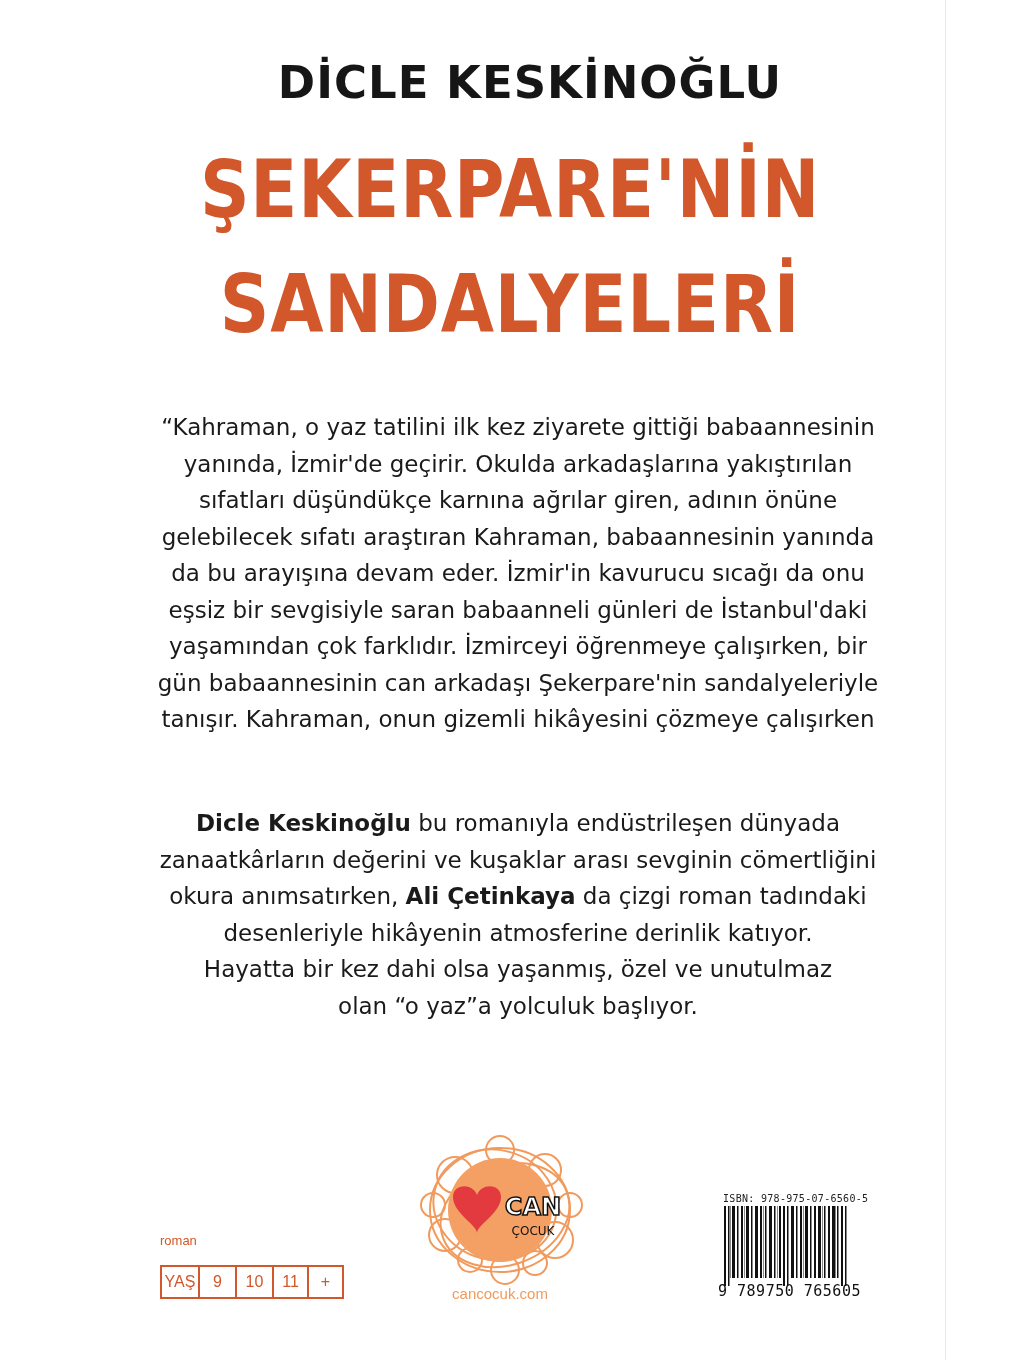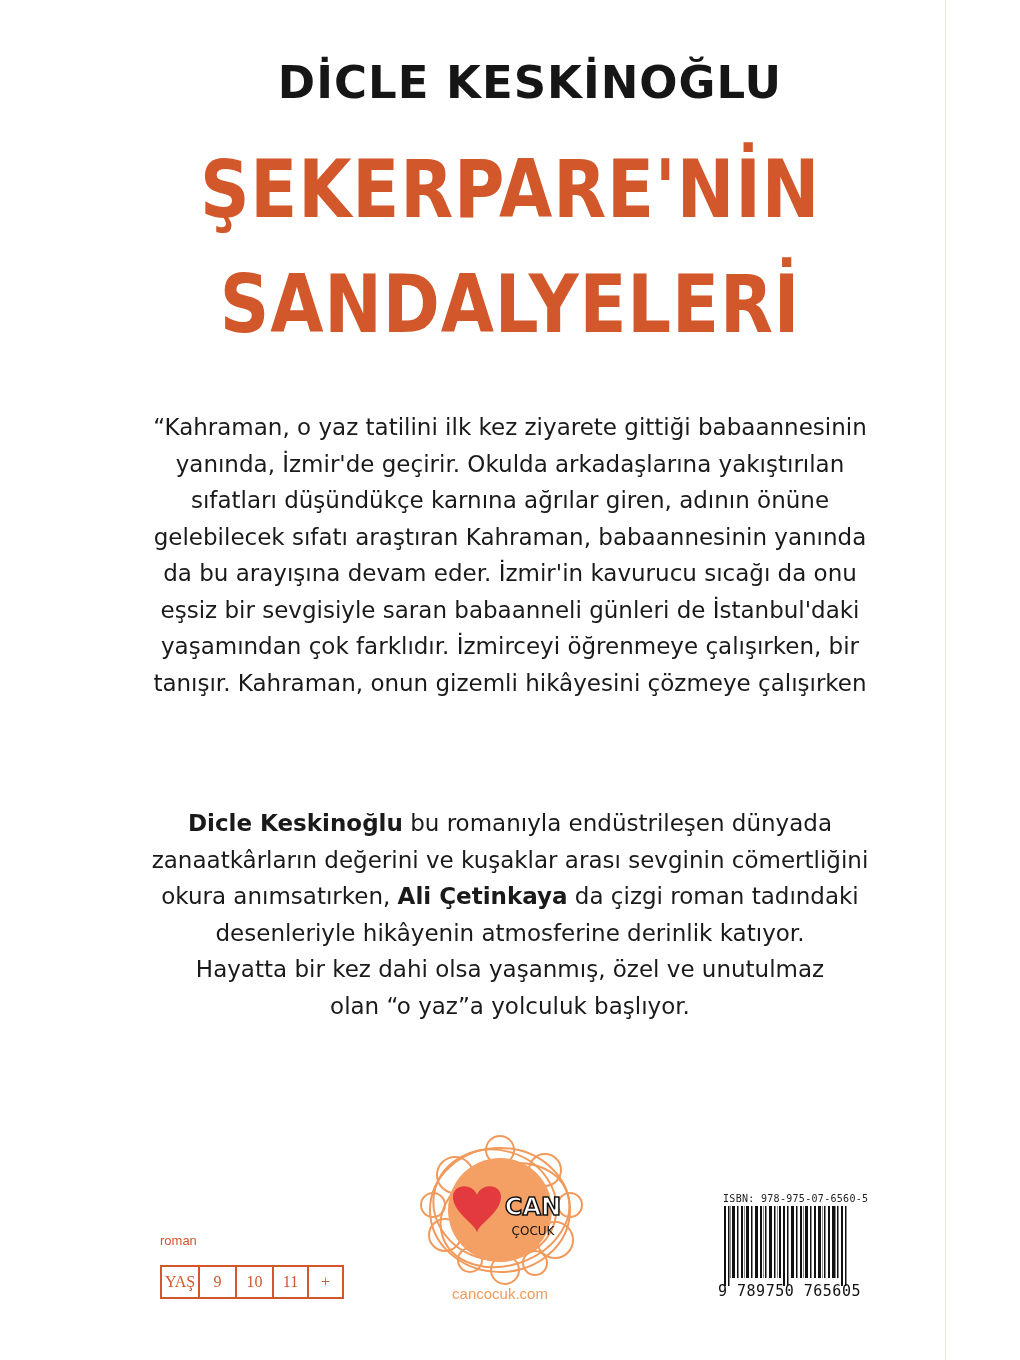--- a/index.html
+++ b/index.html
@@ -15,38 +15,38 @@
     margin-left:20px;
   }
   .title {
     position:absolute; left:0; width:1020px; text-align:center;
     font-family:"DejaVu Sans", sans-serif; font-weight:bold; color:#D2572A;
     font-size:80px; letter-spacing:1px; line-height:1;
   }
   .title.l1 { top:150px; transform:scaleX(0.86); }
   .title.l2 { top:265px; transform:scaleX(0.86); }
   .blurb {
-    position:absolute; left:140px; width:740px; text-align:center;
+    position:absolute; left:148px; width:740px; text-align:center;
     font-family:"DejaVu Sans", sans-serif; font-size:23px; line-height:36.5px; color:#1a1a1a;
   }
   .blurb.p1 { top:409px; }
   .blurb.p2 { top:805px; }
   .blurb .line { display:block; white-space:nowrap; }
   .blurb b { font-weight:bold; }
   .genre {
     position:absolute; left:160px; top:1233px; font-family:"Liberation Sans", sans-serif;
     font-size:13px; color:#D2572A;
   }
   .age-box {
     position:absolute; left:160px; top:1265px; height:34px; display:flex;
     border:2px solid #D2572A; box-sizing:border-box;
   }
   .age-cell {
     height:30px; display:flex; align-items:center; justify-content:center;
-    font-family:Liberation Serif, serif; font-size:16px; color:#D2572A;
+    font-family:Liberation Sans, sans-serif; font-size:16px; color:#D2572A;
     border-right:2px solid #D2572A; box-sizing:border-box;
   }
   .age-cell:last-child { border-right:none; }
   .logo { position:absolute; left:415px; top:1135px; width:170px; height:150px; }
   .logo-url {
     position:absolute; left:420px; width:160px; top:1285px; text-align:center;
     font-family:"Liberation Sans", sans-serif; font-size:15px; color:#f29a5c;
   }
   .barcode { position:absolute; left:718px; top:1193px; width:135px; }
   .isbn-top {
@@ -69,20 +69,21 @@
 <div class="title l2">SANDALYELERİ</div>
 
 <div class="blurb p1">
   <span class="line">“Kahraman, o yaz tatilini ilk kez ziyarete gittiği babaannesinin</span>
   <span class="line">yanında, İzmir'de geçirir. Okulda arkadaşlarına yakıştırılan</span>
   <span class="line">sıfatları düşündükçe karnına ağrılar giren, adının önüne</span>
   <span class="line">gelebilecek sıfatı araştıran Kahraman, babaannesinin yanında</span>
   <span class="line">da bu arayışına devam eder. İzmir'in kavurucu sıcağı da onu</span>
   <span class="line">eşsiz bir sevgisiyle saran babaanneli günleri de İstanbul'daki</span>
   <span class="line">yaşamından çok farklıdır. İzmirceyi öğrenmeye çalışırken, bir</span>
+  <span class="line">gün babaannesinin can arkadaşı Şekerpare'nin sandalyeleriyle</span>
   <span class="line">tanışır. Kahraman, onun gizemli hikâyesini çözmeye çalışırken</span>
 </div>
 
 <div class="blurb p2">
   <span class="line"><b>Dicle Keskinoğlu</b><span> bu romanıyla endüstrileşen dünyada</span></span>
   <span class="line">zanaatkârların değerini ve kuşaklar arası sevginin cömertliğini</span>
   <span class="line"><span>okura anımsatırken, </span><b>Ali Çetinkaya</b><span> da çizgi roman tadındaki</span></span>
   <span class="line">desenleriyle hikâyenin atmosferine derinlik katıyor.</span>
   <span class="line">Hayatta bir kez dahi olsa yaşanmış, özel ve unutulmaz</span>
   <span class="line">olan “o yaz”a yolculuk başlıyor.</span>

